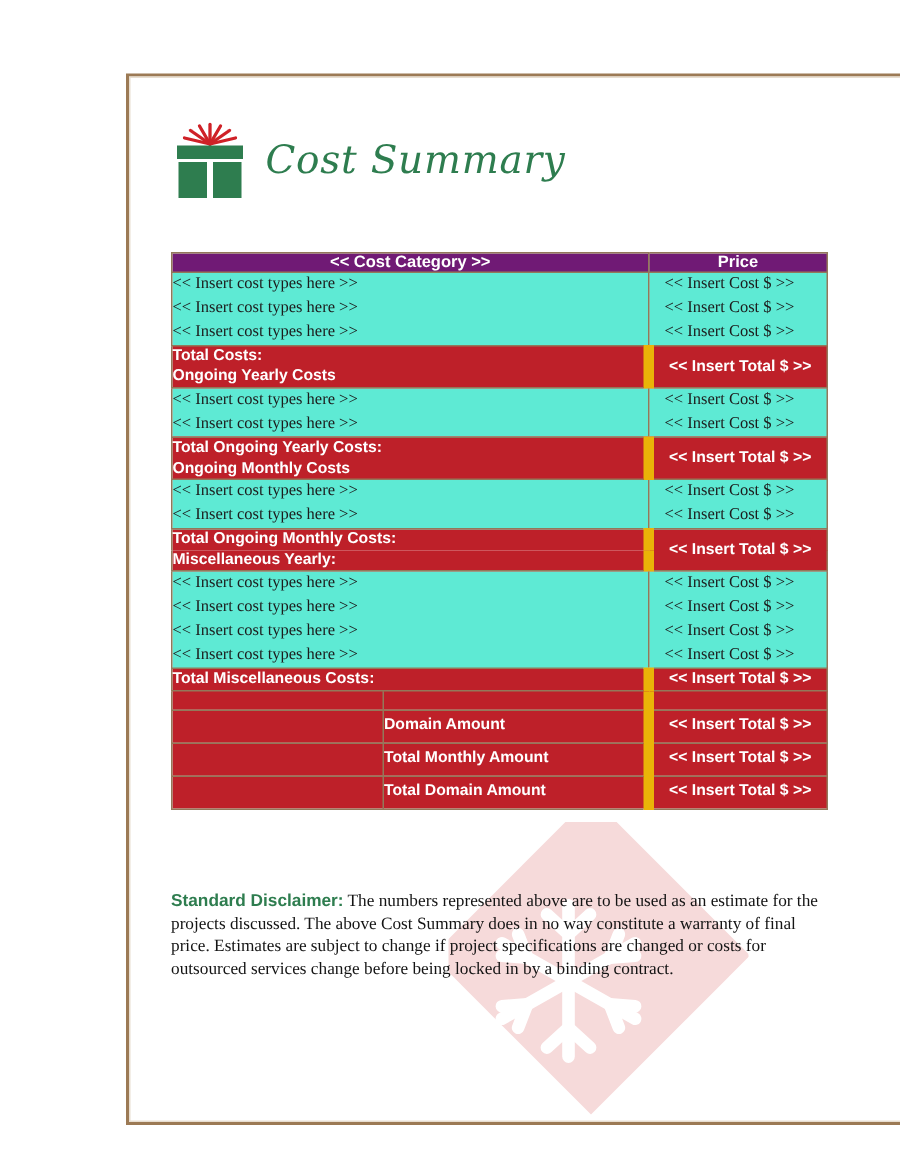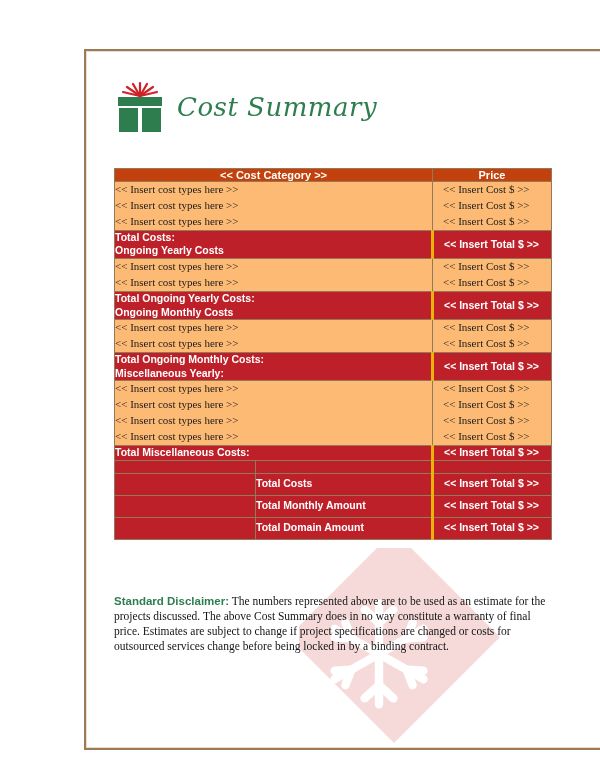--- a/index.html
+++ b/index.html
@@ -104,34 +104,34 @@
   .cost-table td, .cost-table th {
     padding: 0;
     vertical-align: middle;
   }
 
   .col-cat   { width: 141px; }
   .col-mid   { width: 177px; }
   .col-price { width: 119px; }
 
   .hdr {
-    background: #c2410c;
+    background: #701a75;
     color: #ffffff;
     font-family: "Liberation Sans", sans-serif;
     font-weight: bold;
     font-size: 11px;
     padding: 6px 8px 6px 9px;
     border: 1px solid #93785a;
   }
   .hdr-price {
     border-left: 1px solid #ffffff;
   }
 
   .row-light {
-    background: #fdba74;
+    background: #5eead4;
     font-family: "Liberation Serif", serif;
     font-size: 11px;
     color: #1c1c1c;
     padding: 4px 8px 5px 9px;
     line-height: 1.45;
     border-left: 1px solid #93785a;
     border-right: 1px solid #93785a;
     border-top: 1px solid #93785a;
     border-bottom: 1px solid #93785a;
   }
@@ -145,21 +145,21 @@
     background: #be2029;
     color: #ffffff;
     font-family: "Liberation Sans", sans-serif;
     font-weight: bold;
     font-size: 10.5px;
     padding: 6px 8px 6px 9px;
     border: 1px solid #93785a;
     line-height: 1.3;
   }
   .row-red.price-cell {
-    border-left: 3px solid #eab308;
+    border-left: 7px solid #eab308;
     padding-left: 10px;
   }
   .row-red.sub {
     border-top: none;
   }
   .row-red.nobottom {
     border-bottom: none;
   }
   .row-red.blank {
     padding: 0;
@@ -360,21 +360,21 @@
       </tr>
 
       <tr>
         <td class="row-red blank" style="height:12px"></td>
         <td class="row-red blank"></td>
         <td class="row-red blank price-cell"></td>
       </tr>
 
       <tr>
         <td class="row-red blank" style="height:21px"></td>
-        <td class="row-red">Total Costs</td>
+        <td class="row-red">Domain Amount</td>
         <td class="row-red price-cell">&lt;&lt; Insert Total $ &gt;&gt;</td>
       </tr>
       <tr>
         <td class="row-red blank" style="height:21px"></td>
         <td class="row-red">Total Monthly Amount</td>
         <td class="row-red price-cell">&lt;&lt; Insert Total $ &gt;&gt;</td>
       </tr>
       <tr>
         <td class="row-red blank" style="height:21px"></td>
         <td class="row-red">Total Domain Amount</td>

